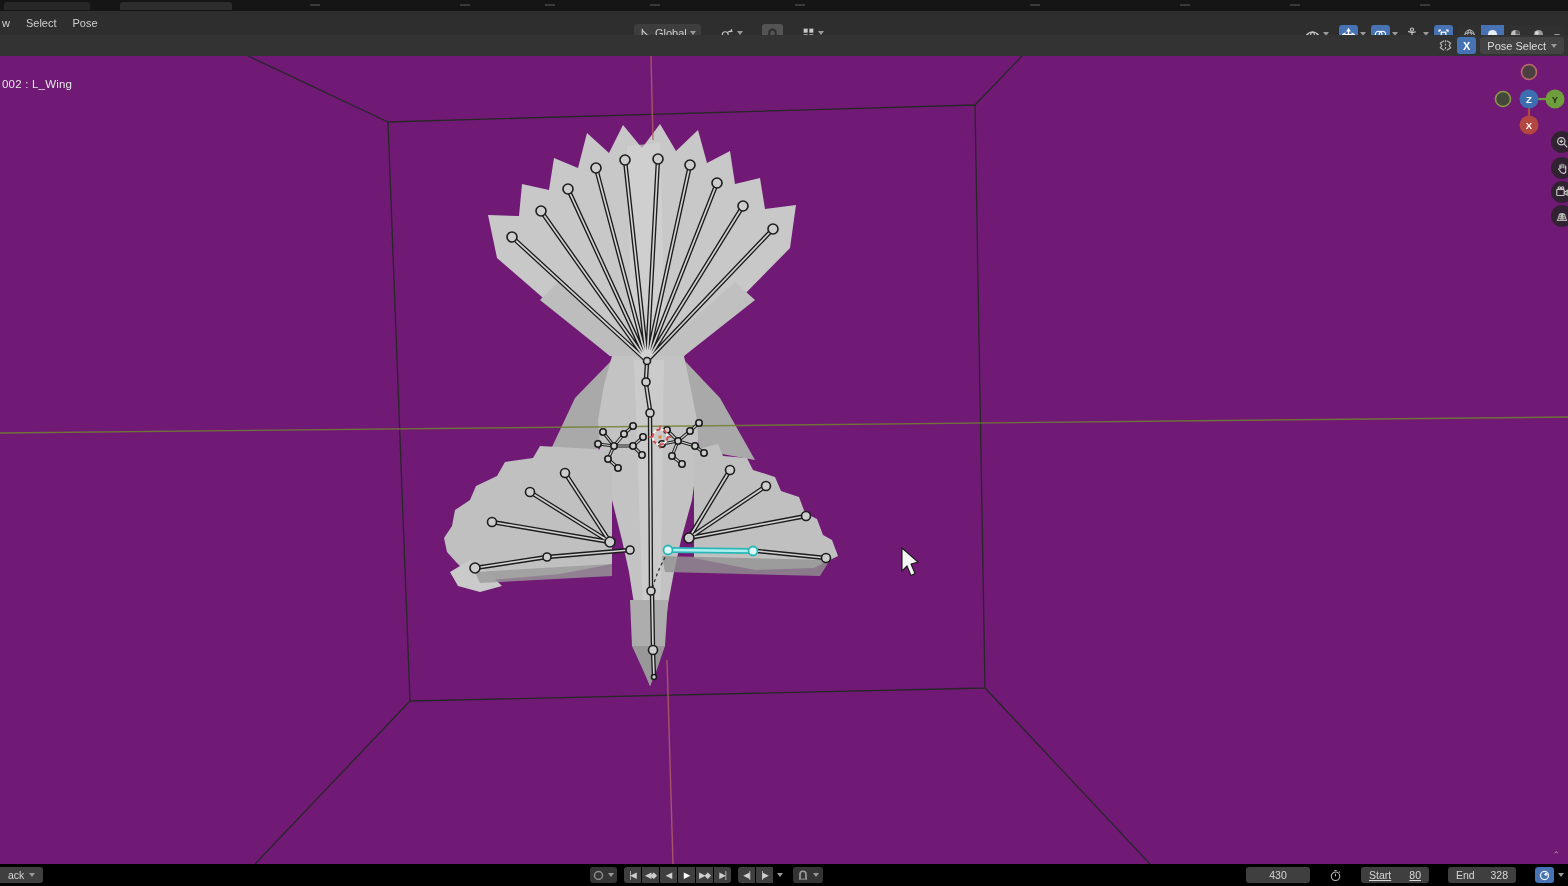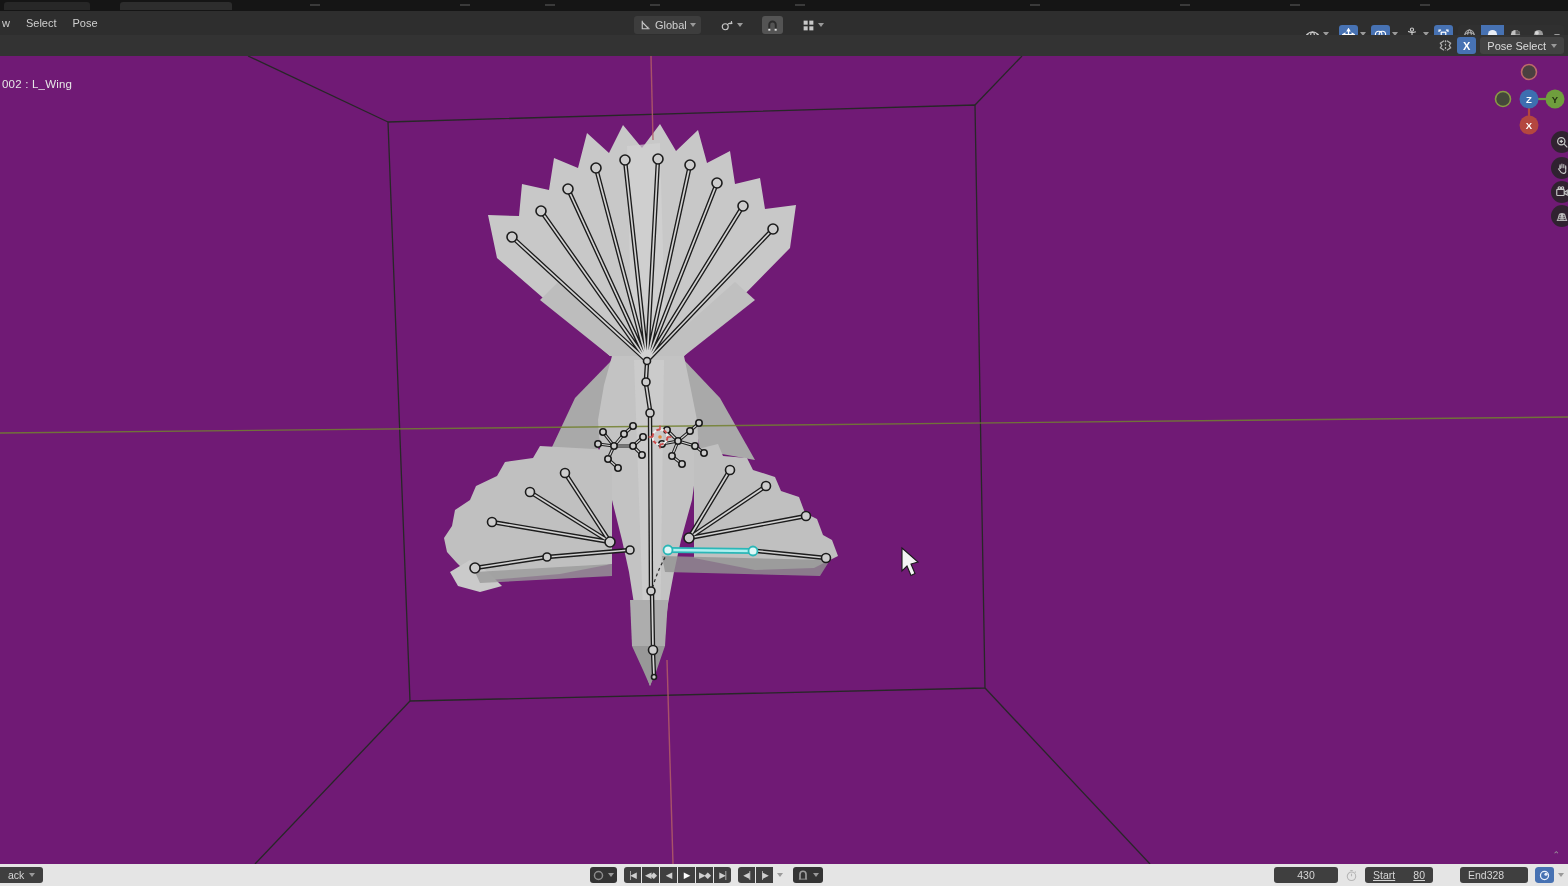--- a/index.html
+++ b/index.html
@@ -20,47 +20,47 @@
   .hbtn.flat{background:transparent;}
   .hbtn.pressed{background:#545454;}
   .hbtn.active{background:#4772b3;}
   .chev{width:0;height:0;border-left:3.5px solid transparent;border-right:3.5px solid transparent;
         border-top:4px solid #9a9a9a;display:inline-block;}
   .icon{display:inline-flex;align-items:center;justify-content:center;color:#c8c8c8;}
   .active .icon{color:#fff;}
   .seg-group{display:flex;background:#303030;border-radius:3px;overflow:hidden;height:18px;align-items:center;}
   .seg-group .hbtn{border-radius:0;background:transparent;}
   .seg-group .hbtn.active{background:#4772b3;}
-  #header-center{position:absolute;left:634px;top:5px;display:flex;gap:14px;align-items:center;justify-content:center;}
+  #header-center{position:absolute;left:634px;top:13px;display:flex;gap:14px;align-items:center;justify-content:center;}
   #header-right{position:absolute;right:4px;top:14px;display:flex;gap:5px;align-items:center;}
   
   #tool-row{left:0;top:35px;width:1568px;height:21px;background:#333333;}
   #tool-right{position:absolute;right:4px;top:2px;display:flex;align-items:center;gap:4px;font-size:11px;}
   .tbtn{height:17px;background:#434343;border-radius:3px;display:flex;align-items:center;
         gap:5px;padding:0 7px;color:#dcdcdc;}
   .tbtn.blue{background:#4772b3;color:#fff;padding:0 6px;font-weight:bold;}
   
   #viewport{left:0;top:56px;width:1568px;height:808px;background:#701a75;}
   #obj-label{left:2px;top:22px;font-size:11.5px;color:#e6e6e6;letter-spacing:.2px;}
   
   #nav-col{right:0;top:2px;position:absolute;width:80px;height:240px;}
   .navbtn{position:absolute;left:63px;width:22px;height:22px;border-radius:50%;
           background:rgba(36,36,36,.85);display:flex;align-items:center;justify-content:center;color:#c6c6c6;}
   #corner-chev{right:8px;top:794px;color:#9a9a9a;font-size:9px;}
   
-  #timeline{left:0;top:864px;width:1568px;height:22px;background:#e5e5e5;
+  #timeline{left:0;top:864px;width:1568px;height:22px;background:#000000;
             font-size:10.5px;color:#c7c7c7;}
   .tl-btn{height:16px;min-width:17px;background:#3f3f3f;display:flex;align-items:center;
           justify-content:center;color:#cfcfcf;font-size:8.5px;letter-spacing:-1px;}
   .tl-group{display:flex;gap:1px;border-radius:3px;overflow:hidden;align-items:center;}
   .tl-field{height:16px;background:#3f3f3f;border-radius:3px;display:flex;align-items:center;
             justify-content:center;padding:0 8px;color:#d6d6d6;}
   #tl-left{position:absolute;left:0;top:3px;display:flex;align-items:center;}
   #tl-center{position:absolute;left:590px;top:3px;display:flex;align-items:center;gap:7px;}
-  #tl-right{position:absolute;right:4px;top:3px;display:flex;align-items:center;gap:7px;}
+  #tl-right{position:absolute;right:4px;top:3px;display:flex;align-items:center;gap:19px;}
   svg text{font-family:"Liberation Sans","DejaVu Sans",sans-serif;}
 </style>
 </head>
 <body>
 
 <div id="top-strip" class="abs">
   <div class="seg" style="left:4px;width:86px;"></div>
   <div class="seg" style="left:120px;width:112px;background:#2d2d2d;"></div>
   <div class="mark" style="left:310px;"></div>
   <div class="mark" style="left:460px;"></div>
@@ -513,21 +513,21 @@
           <g stroke="#b5b5b5" stroke-width="1.3" fill="none">
         <circle cx="8" cy="9" r="5.2"></circle>
             <path d="M8,9 L8,5.8 M6.5,1.8 L9.5,1.8 M12,4.5 L13.2,3.3"></path>
           </g>
         </svg>
     </span>
     <div class="tl-field" style="width:52px;justify-content:space-between;text-decoration:underline;">
       <span>Start</span>
       <span>80</span>
     </div>
-    <div class="tl-field" style="width:52px;justify-content:flex-start;margin-left:20px;">
+    <div class="tl-field" style="width:52px;justify-content:space-between;">
       <span>End</span>
       <span>328</span>
     </div>
     <div class="tl-group" style="gap:4px;">
       <div class="tl-btn" style="background:#4772b3;border-radius:3px;min-width:19px;">
         <svg width="11" height="11" viewBox="0 0 12 12">
             <circle cx="6" cy="6" r="4.4" fill="none" stroke="#eaf0fa" stroke-width="1.4"></circle>
           <circle cx="7.6" cy="4.6" r="1.7" fill="#eaf0fa"></circle>
           </svg>
       </div>

